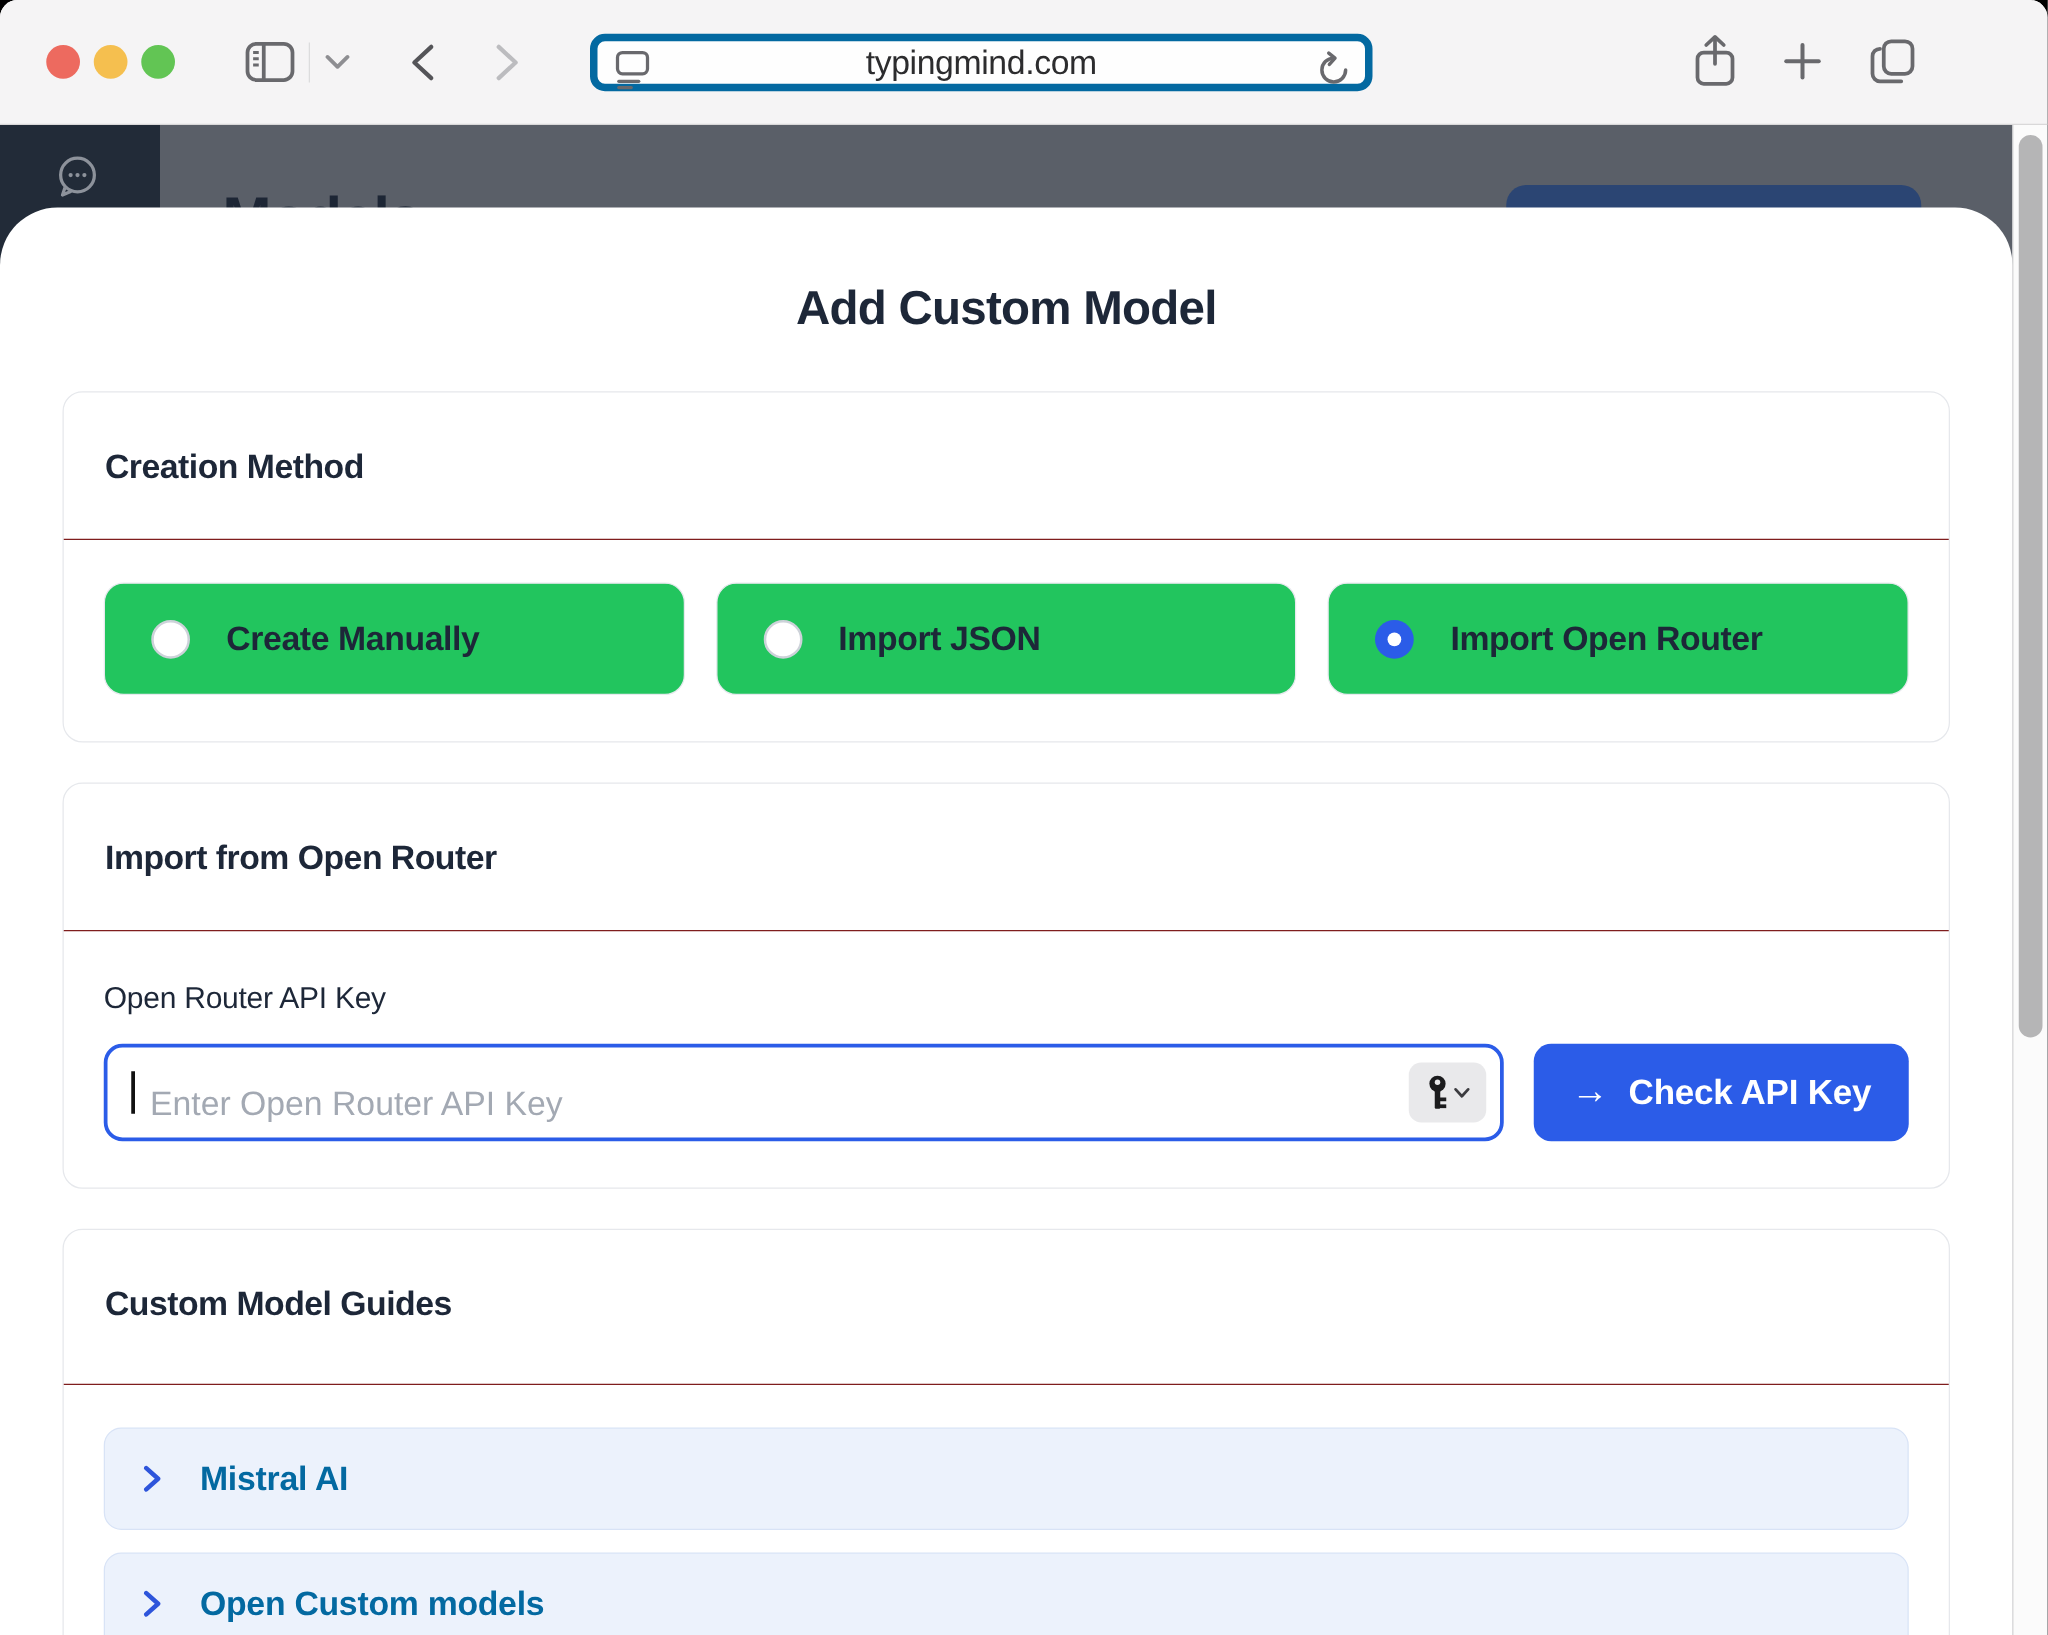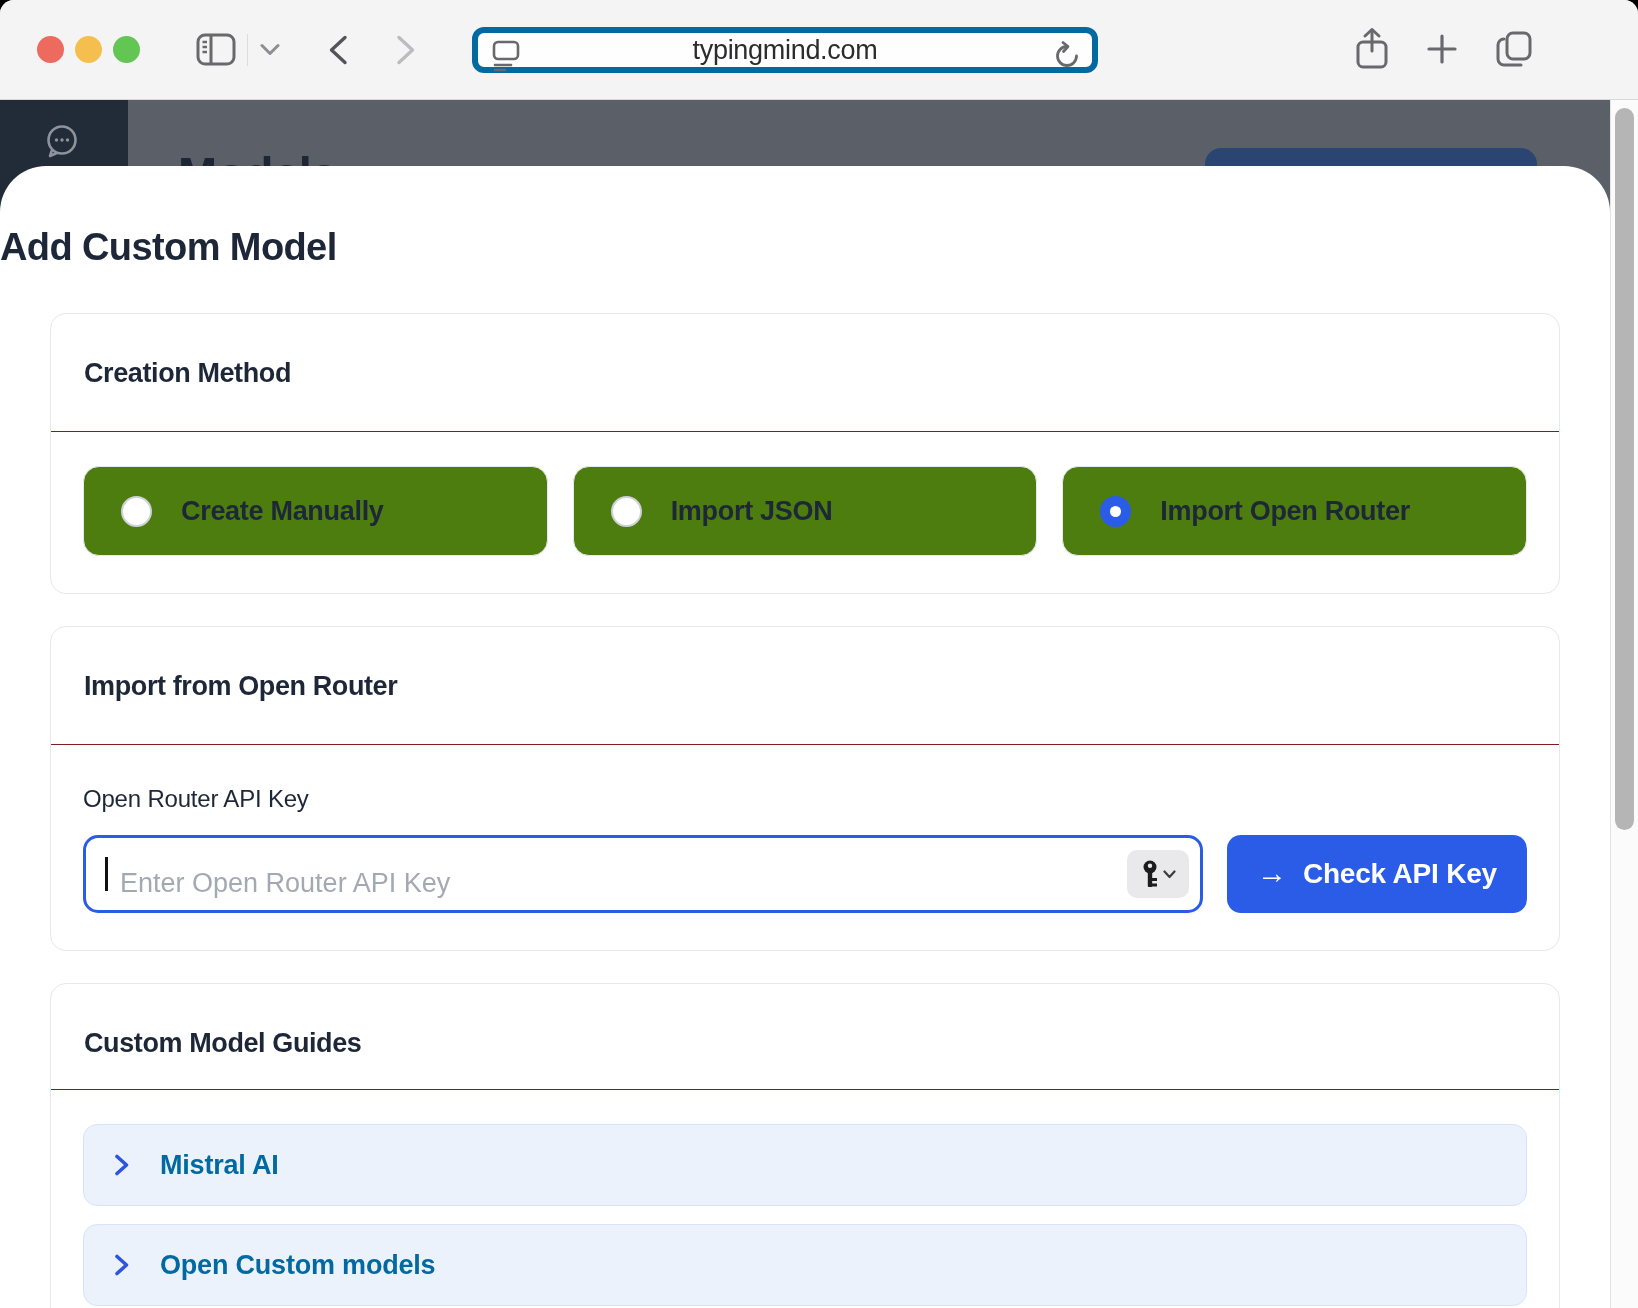--- a/index.html
+++ b/index.html
@@ -28,32 +28,32 @@
   .hidden-heading { position:absolute; left:178px; top:46px; font-size:47px; font-weight:700; color:#1d2635; letter-spacing:-0.5px; }
   .dim-button { position:absolute; left:1205px; top:48px; width:332px; height:92px; border-radius:16px; background:#2b4573; }
 
   
   .scrollbar { position:absolute; right:0; top:0; width:28px; height:100%; background:#fbfbfb; border-left:1px solid #e3e3e4; z-index:30; }
   .scroll-thumb { position:absolute; left:4px; top:8px; width:19px; height:722px; border-radius:10px; background:#b5b5b6; }
 
   
   .modal { position:absolute; left:0; top:66px; width:1610px; height:1300px; background:#ffffff;
            border-radius:46px 46px 0 0; z-index:20; }
-  .modal-title { padding-top:60px; text-align:left; font-size:38px; font-weight:700; color:#1d2738; letter-spacing:-0.6px; }
+  .modal-title { padding-top:60px; text-align:center; font-size:38px; font-weight:700; color:#1d2738; letter-spacing:-0.6px; }
 
   .cards { margin:44px 50px 0 50px; }
   .card { border:1px solid #e6e8ec; border-radius:16px; background:#fff; }
   .card + .card { margin-top:32px; }
   .card-header { padding:44px 33px 42px 33px; border-bottom:1px solid #7f1d1d; }
   .card-heading { font-size:27px; font-weight:700; color:#1d2738; letter-spacing:-0.4px; }
   .card-body { padding:34px 32px 37px 32px; }
 
   
   .radio-row { display:grid; grid-template-columns:repeat(3, 1fr); gap:25px; }
-  .radio-box { height:90px; border:1px solid #e7e9ee; border-radius:16px; display:flex; align-items:center; padding-left:37px; background:#4d7c0f;text-align:center; }
+  .radio-box { height:90px; border:1px solid #e7e9ee; border-radius:16px; display:flex; align-items:center; padding-left:37px; background:#22c55e;text-align:center; }
   .radio-circle { width:31px; height:31px; border-radius:50%; border:2px solid #cdd2d9; background:#fff; flex:none; }
   .radio-box.selected .radio-circle { border:none; background:#2b5ce8; position:relative; }
   .radio-box.selected .radio-circle::after { content:""; position:absolute; left:10px; top:10px; width:11px; height:11px; border-radius:50%; background:#fff; }
   .radio-label { margin-left:29px; font-size:27px; font-weight:600; color:#1d2738; letter-spacing:-0.3px; }
 
   
   .field-label { font-size:24px; font-weight:500; color:#1d2738; margin-top:6px; letter-spacing:-0.2px; }
   .input-row { display:flex; margin-top:22px; }
   .api-input-wrap { position:relative; flex:1; }
   .api-input { width:100%; height:78px; border:3px solid #2b5ce8; border-radius:15px; padding:18px 80px 0 34px;
@@ -194,21 +194,21 @@
               </div>
               <button class="check-btn">
                 <span class="check-arrow">→</span>
                 <span>Check API Key</span>
               </button>
             </div>
           </div>
         </div>
 
         <div class="card">
-          <div class="card-header" style="padding-bottom:30px">
+          <div class="card-header" style="padding-bottom:48px">
             <div class="card-heading">Custom Model Guides</div>
           </div>
           <div class="card-body">
             <div class="guide-row">
               <svg width="16" height="22" viewBox="0 0 16 22">
                 <polyline points="3,2.5 12.5,11 3,19.5" fill="none" stroke="#2e55db" stroke-width="3.6" stroke-linecap="round" stroke-linejoin="round"></polyline>
               </svg>
               <div class="guide-label">Mistral AI</div>
             </div>
             <div class="guide-row">

